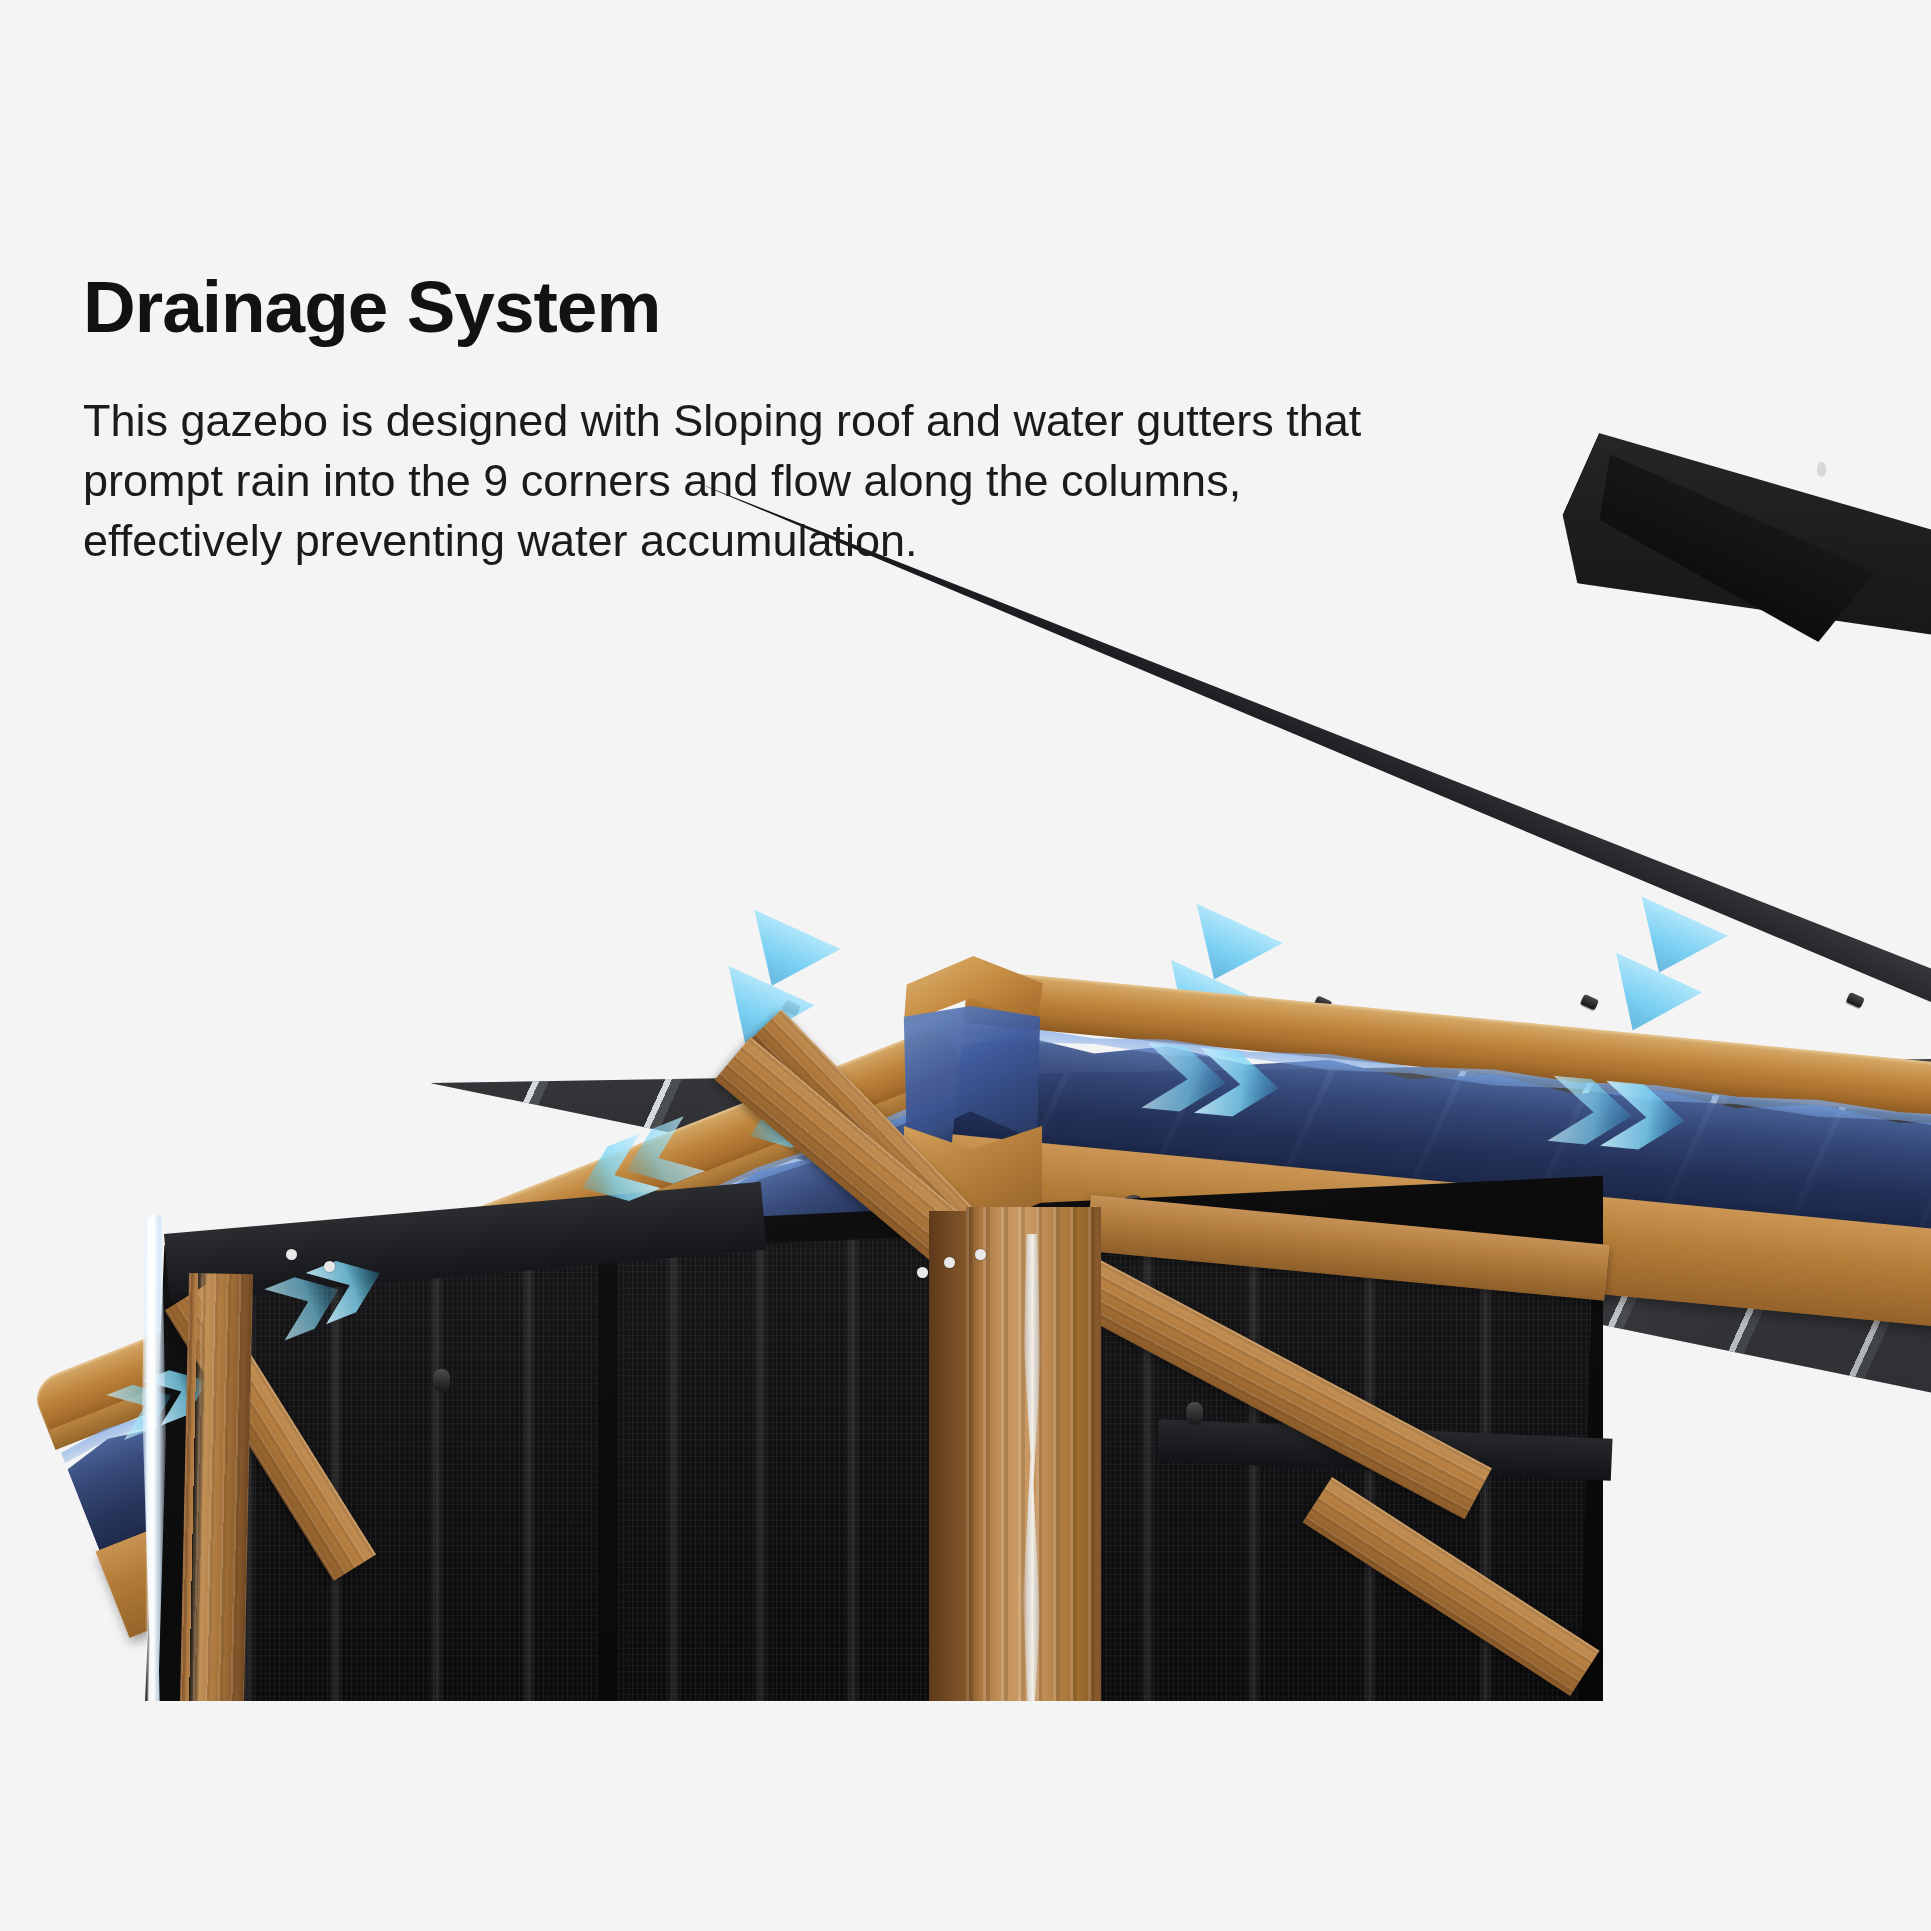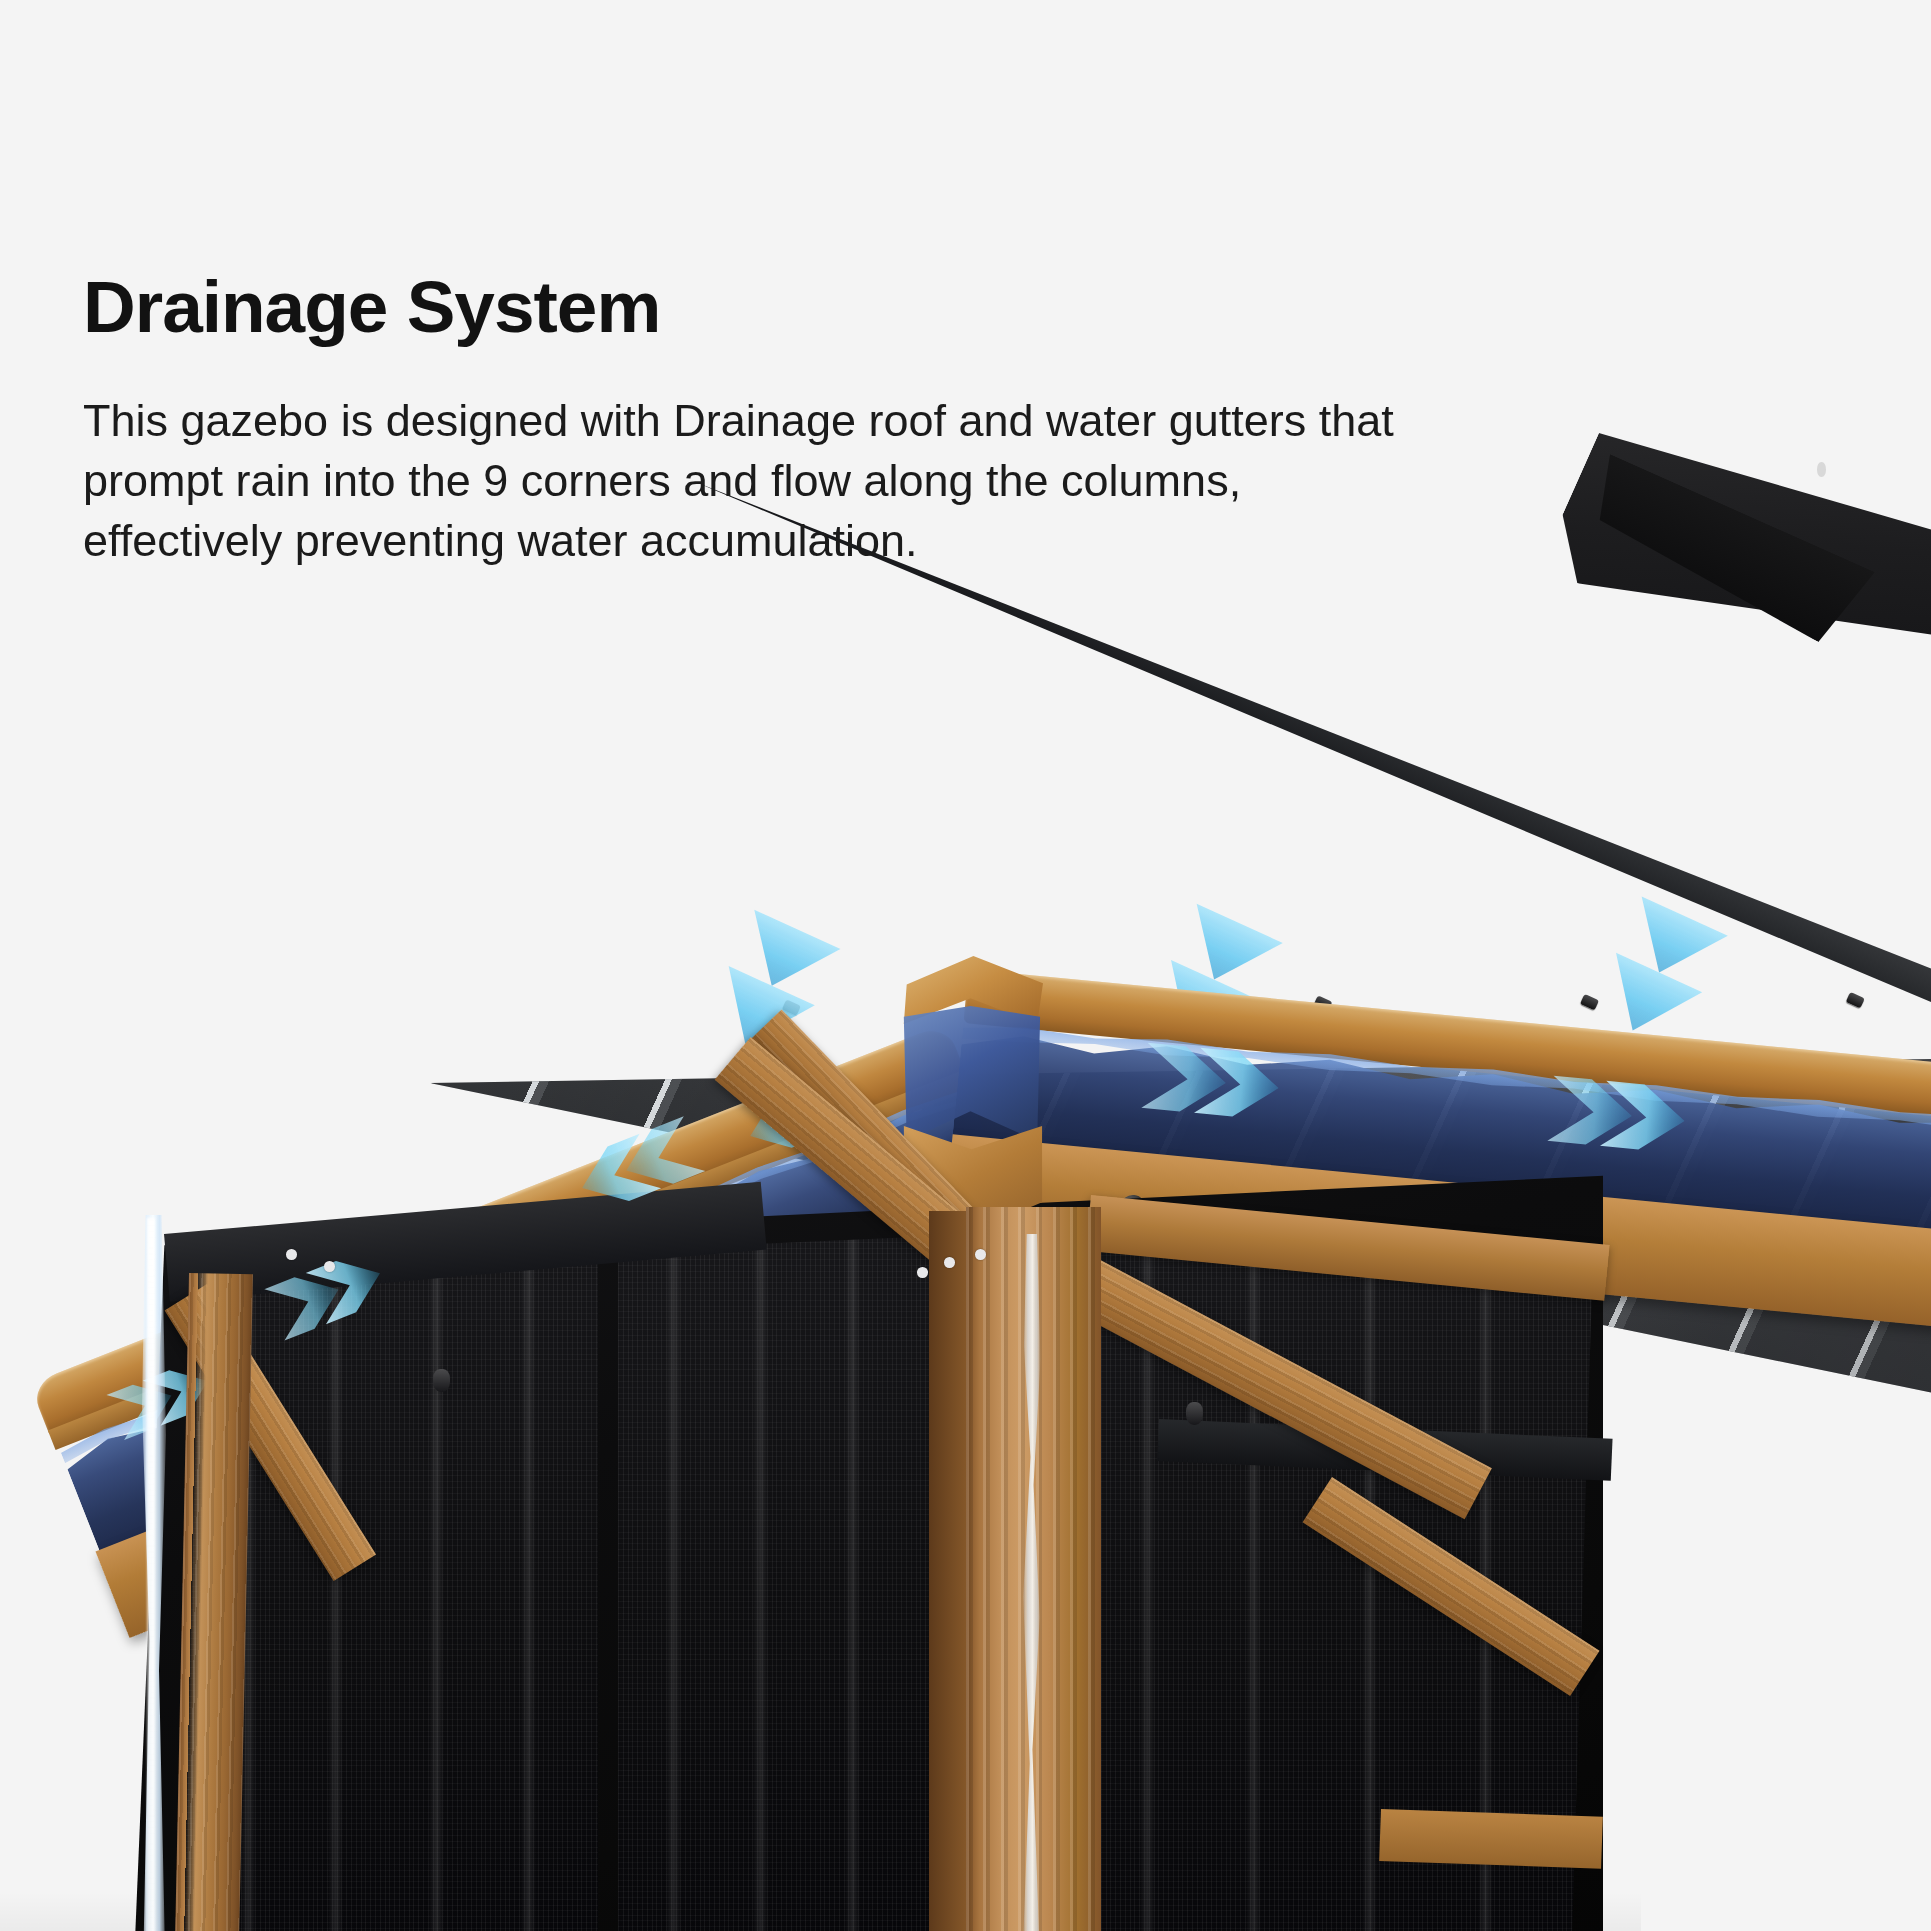--- a/index.html
+++ b/index.html
@@ -6,21 +6,21 @@
   * { margin:0; padding:0; box-sizing:border-box; }
   html, body {
     width:1931px; height:1931px;
     overflow:hidden;
     font-family:"Liberation Sans", sans-serif;
   }
   body { background:#f4f4f4; }
 
   #page {
     position:relative;
-    width:1931px; height:1931px;
+    width:1931px; height:1701px;
     background:#f4f4f4;
     overflow:hidden;
   }
 
   
   #text-block {
     position:absolute;
     left:83px; top:270px;
     width:1139px;
     z-index:60;
@@ -655,20 +655,20 @@
     <div class="curtain-dot" style="left:917px;  top:1267px;"></div>
     <div class="curtain-dot" style="left:944px;  top:1257px;"></div>
     <div class="curtain-dot" style="left:975px; top:1249px;"></div>
 
     <div id="photo-soft"></div>
   </div>
 
   <div id="text-block">
     <h1 id="page-title">Drainage System</h1>
     <div id="page-body">
-      <span class="ln">This gazebo is designed with Drainage roof and water gutters that</span>
+      <span class="ln">This gazebo is designed with Sloping roof and water gutters that</span>
       <span class="ln">prompt rain into the 9 corners and flow along the columns,</span>
       <span class="ln">effectively preventing water accumulation.</span>
     </div>
   </div>
 
 </div>
 
 
 </body></html>

